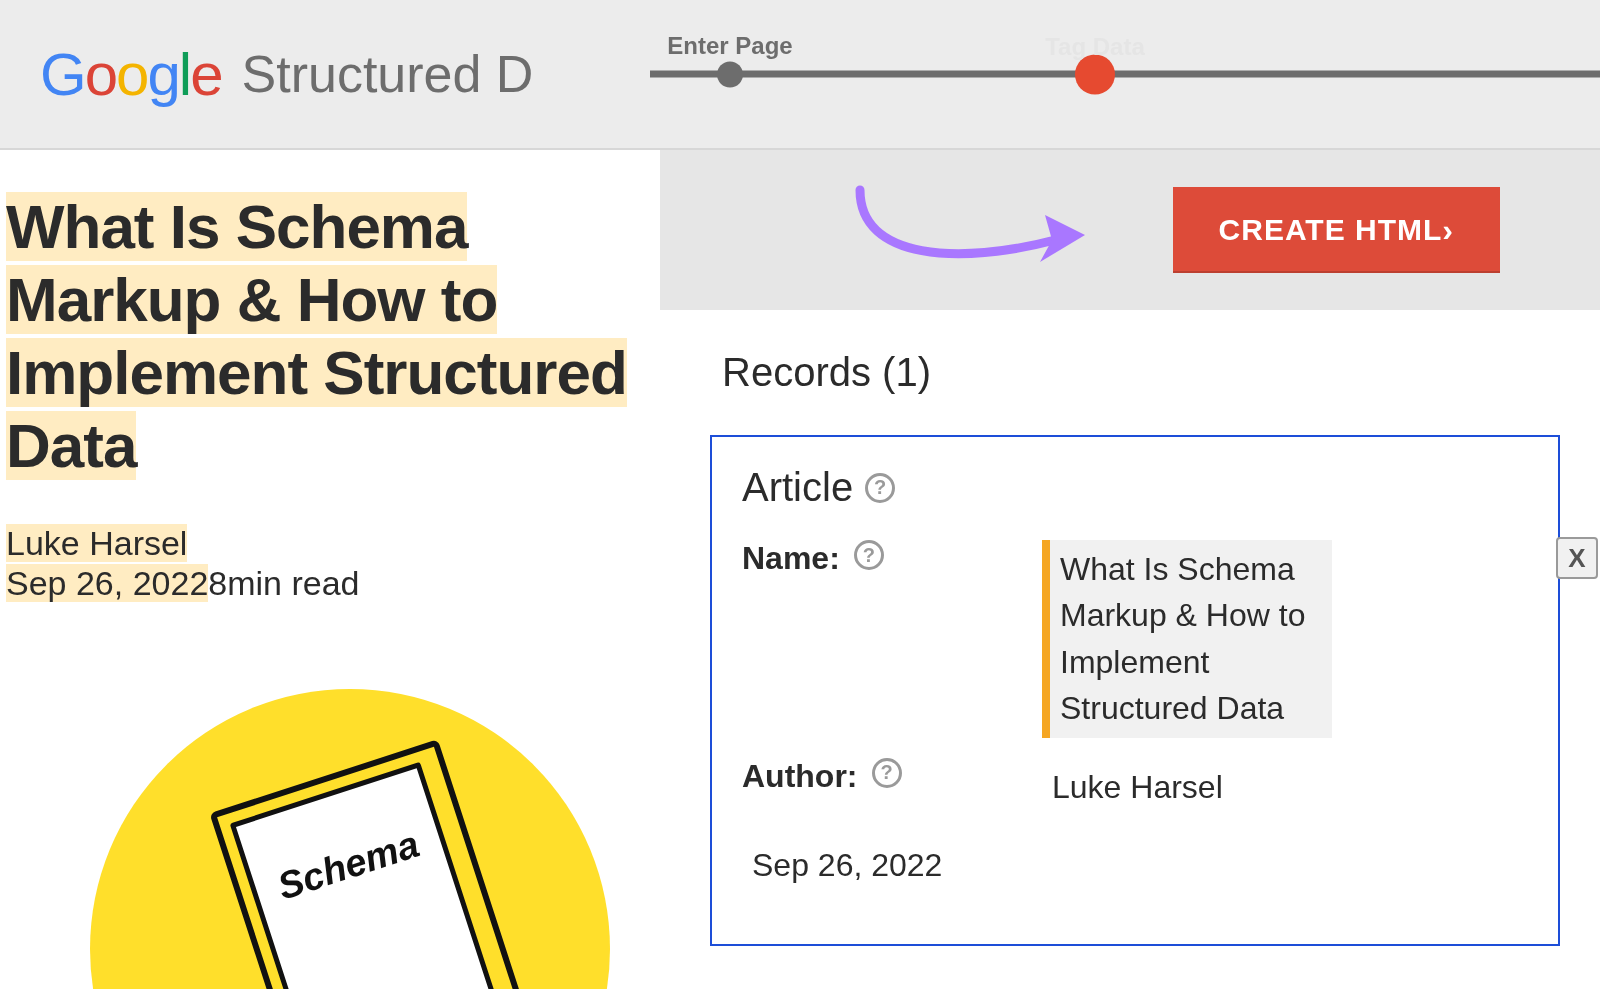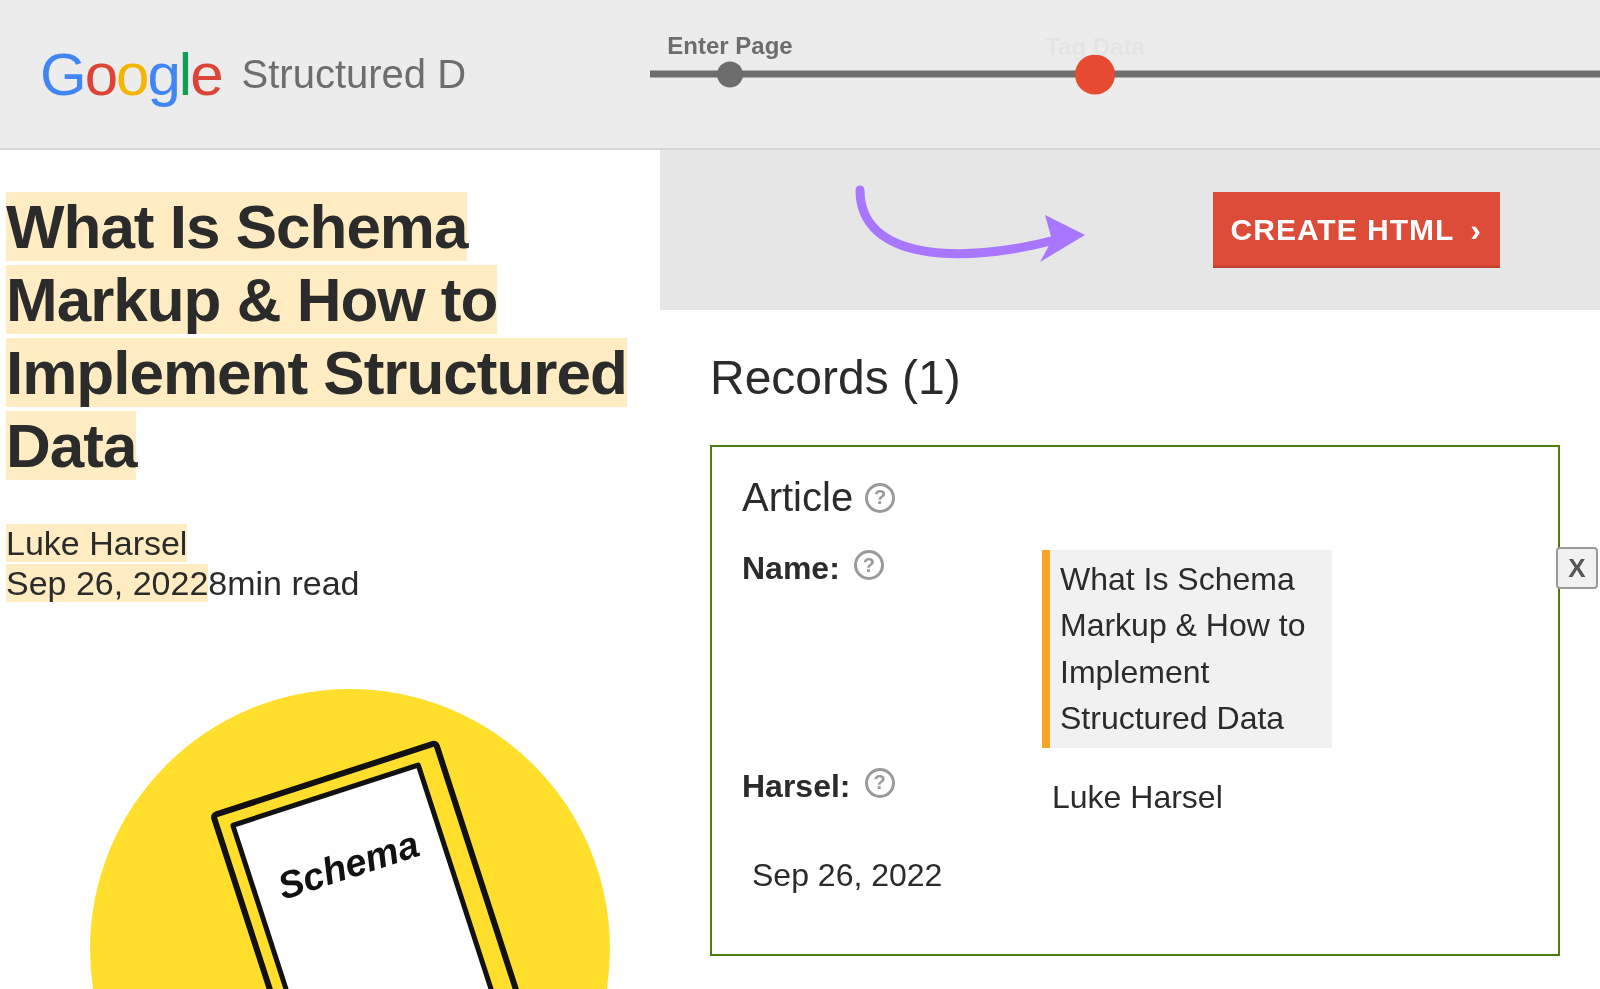--- a/index.html
+++ b/index.html
@@ -21,21 +21,21 @@
     font-size: 60px;
     font-weight: 500;
     letter-spacing: -2px;
     margin-right: 20px;
     font-family: "Product Sans", Arial, sans-serif;
   }
   .logo span { display:inline-block; }
   .g1 { color:#4285F4; } .g2 { color:#DB4437; } .g3 { color:#F4B400; }
   .g4 { color:#4285F4; } .g5 { color:#0F9D58; } .g6 { color:#DB4437; }
   .product-name {
-    font-size: 40px;
+    font-size: 52px;
     color:#6d6d6d;
     font-weight:400;
     white-space:nowrap;
     overflow:hidden;
     width: 290px;
   }
 
   .stepper {
     position:absolute;
     left:650px; right:0;
@@ -151,49 +151,49 @@
     position:relative;
   }
   .arrow-annot {
     position:absolute;
     left:180px; top:30px;
   }
   .create-btn {
     background:#dd4b39;
     color:#fff;
     border:none;
-    height:76px;
-    padding:0 18px;
+    height:86px;
+    padding:0 46px;
     font-size:30px;
     font-weight:700;
     letter-spacing:1px;
     display:flex;
     align-items:center;
-    gap:16px;
     cursor:pointer;
     box-shadow: inset 0 -2px 0 rgba(0,0,0,.15);
   }
   .create-btn .chev {
     font-size:32px;
     font-weight:900;
   }
 
   .panel-body {
     background:#fff;
     position:absolute;
     left:0; right:0; top:160px; bottom:0;
     padding:40px 40px 0 50px;
   }
   .records-title {
-    font-size:48px;
+    font-size:40px;
     color:#2b2b2b;
     margin-bottom:40px;
+    margin-left:12px;
   }
   .record-box {
-    border:2px solid #4d7c0f;
+    border:2px solid #1d4ed8;
     padding:28px 30px 30px 30px;
     position:relative;
   }
   .record-head {
     display:flex;
     align-items:center;
     gap:12px;
     font-size:40px;
     color:#2b2b2b;
     margin-bottom:30px;
@@ -326,21 +326,21 @@
         <div class="field name">
           <div class="label">
             <span>Name:</span>
             <span class="help">?</span>
           </div>
           <div class="value">What Is Schema Markup &amp; How to Implement Structured Data</div>
         </div>
 
         <div class="field">
           <div class="label">
-            <span>Harsel:</span>
+            <span>Author:</span>
             <span class="help">?</span>
           </div>
           <div class="value">Luke Harsel</div>
         </div>
 
         <div class="field">
           <div class="value">Sep 26, 2022</div>
         </div>
 
         <div class="remove-x">X</div>

